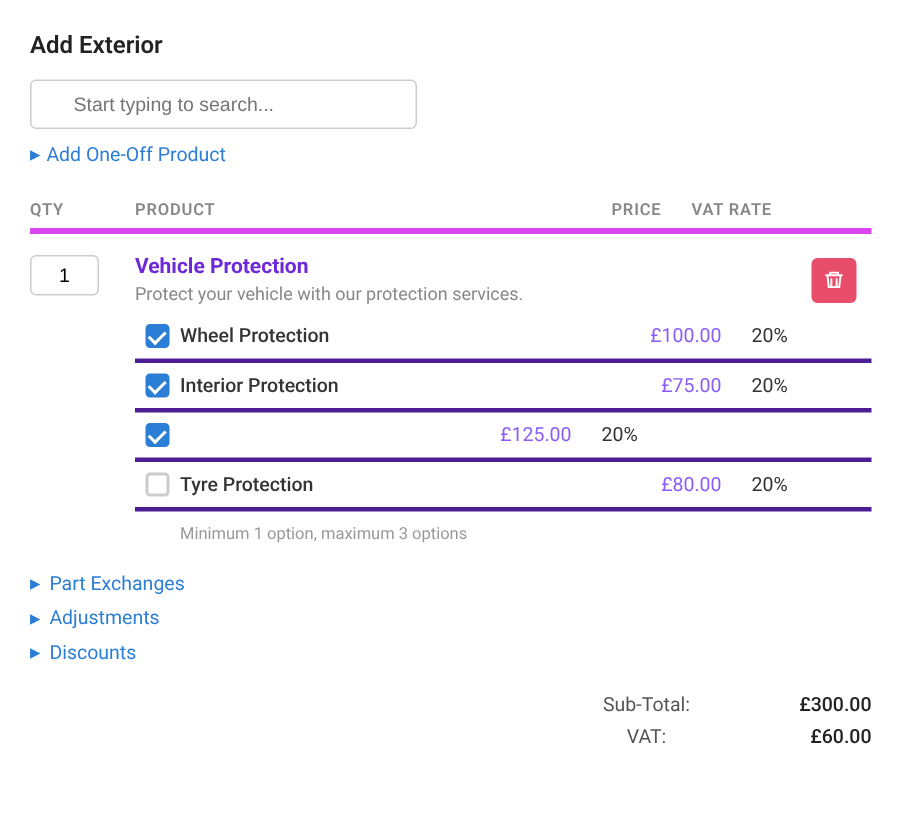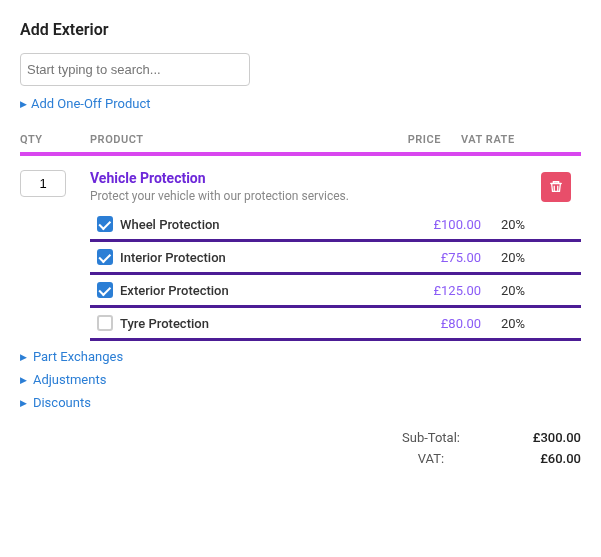--- a/index.html
+++ b/index.html
@@ -14,22 +14,22 @@
     }
 
     .page-title {
       font-size: 16px;
       font-weight: 600;
       margin-bottom: 14px;
       color: #222;
     }
 
     .search-input {
-      width: 230px;
-      padding: 8px 6px;
+      width: 258px;
+      padding: 8px 28px;
       border: 1px solid #ccc;
       border-radius: 4px;
       font-size: 13px;
       color: #999;
       outline: none;
       display: block;
       margin-bottom: 10px;
     }
 
     .add-one-off {
@@ -290,34 +290,34 @@
     </div>
     <div class="option-name">Interior Protection</div>
     <div class="option-price">£75.00</div>
     <div class="option-vat">20%</div>
   </div>
 
   <div class="option-row">
     <div class="checkbox-wrapper">
       <div class="checkbox-checked"></div>
     </div>
-    <div class="option-name">Exterior Protection</div>
     <div class="option-price">£125.00</div>
     <div class="option-vat">20%</div>
   </div>
 
   <div class="option-row">
     <div class="checkbox-wrapper">
       <div class="checkbox-unchecked"></div>
     </div>
     <div class="option-name">Tyre Protection</div>
     <div class="option-price">£80.00</div>
     <div class="option-vat">20%</div>
   </div>
 
+  <div class="options-note">Minimum 1 option, maximum 3 options</div>
 </div>
 
 <div class="collapsibles">
   <div class="collapsible-section">
     <span>Part Exchanges</span>
   </div>
   <div class="collapsible-section">
     <span>Adjustments</span>
   </div>
   <div class="collapsible-section">

